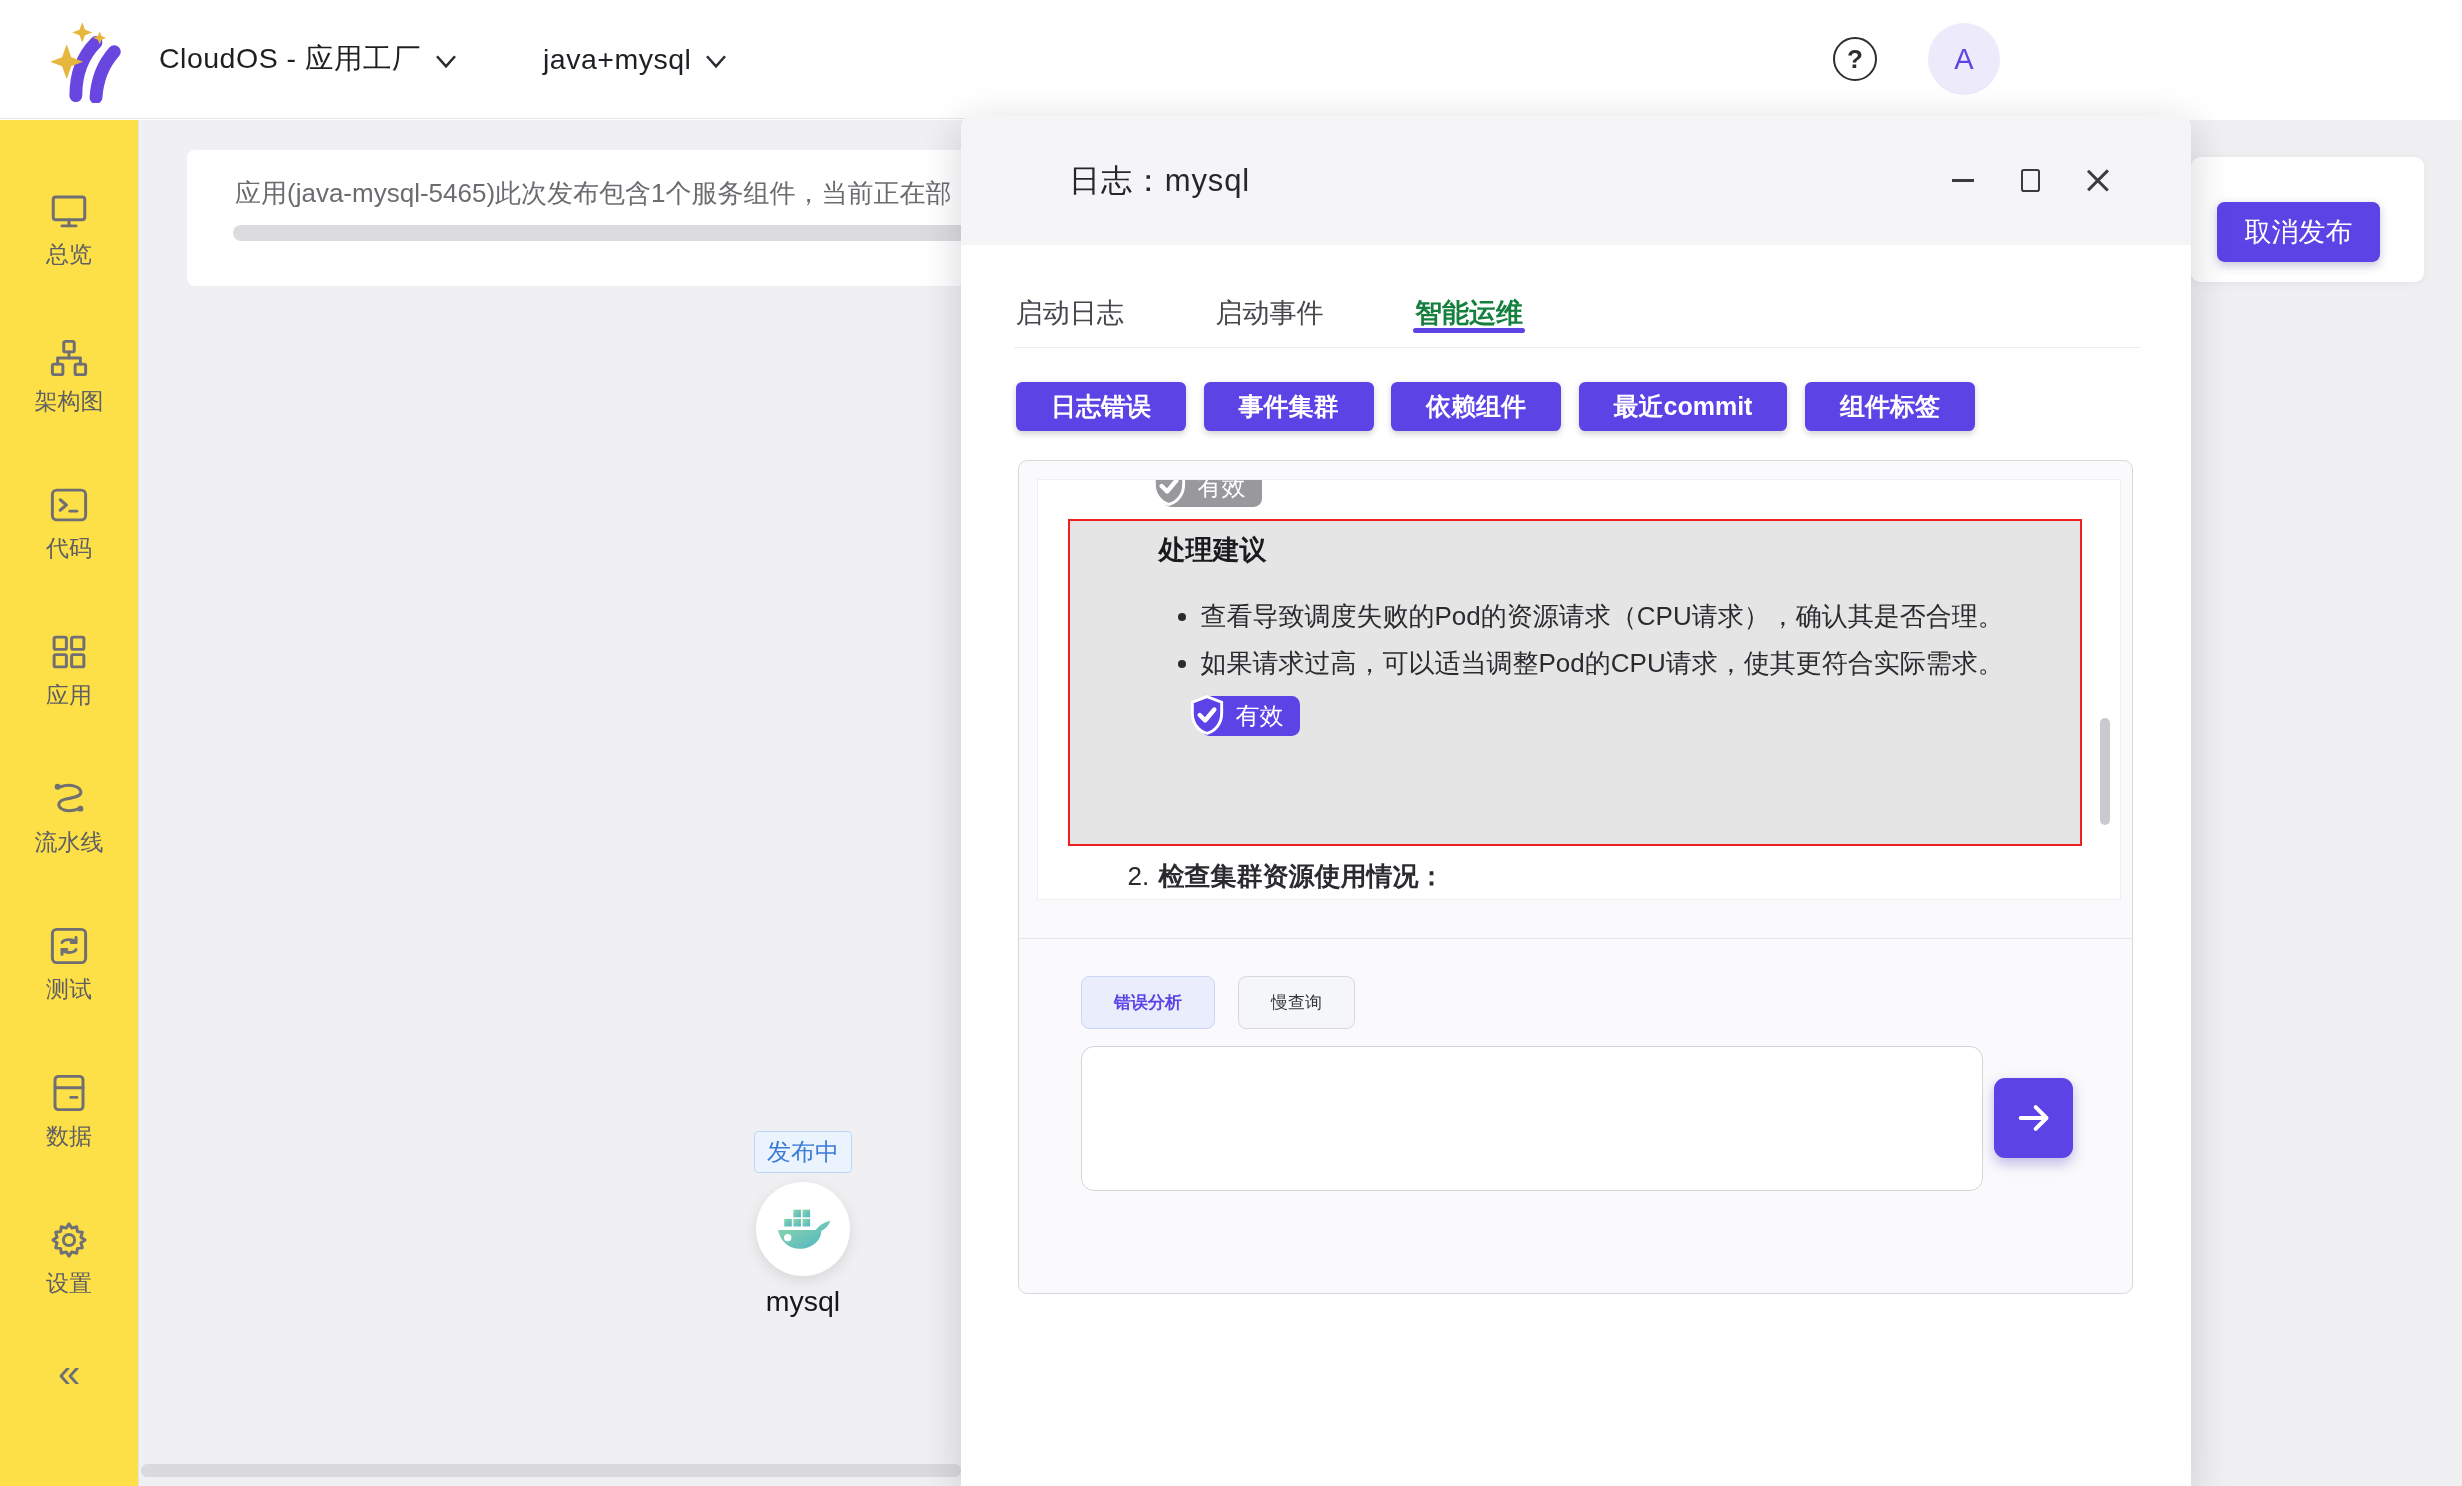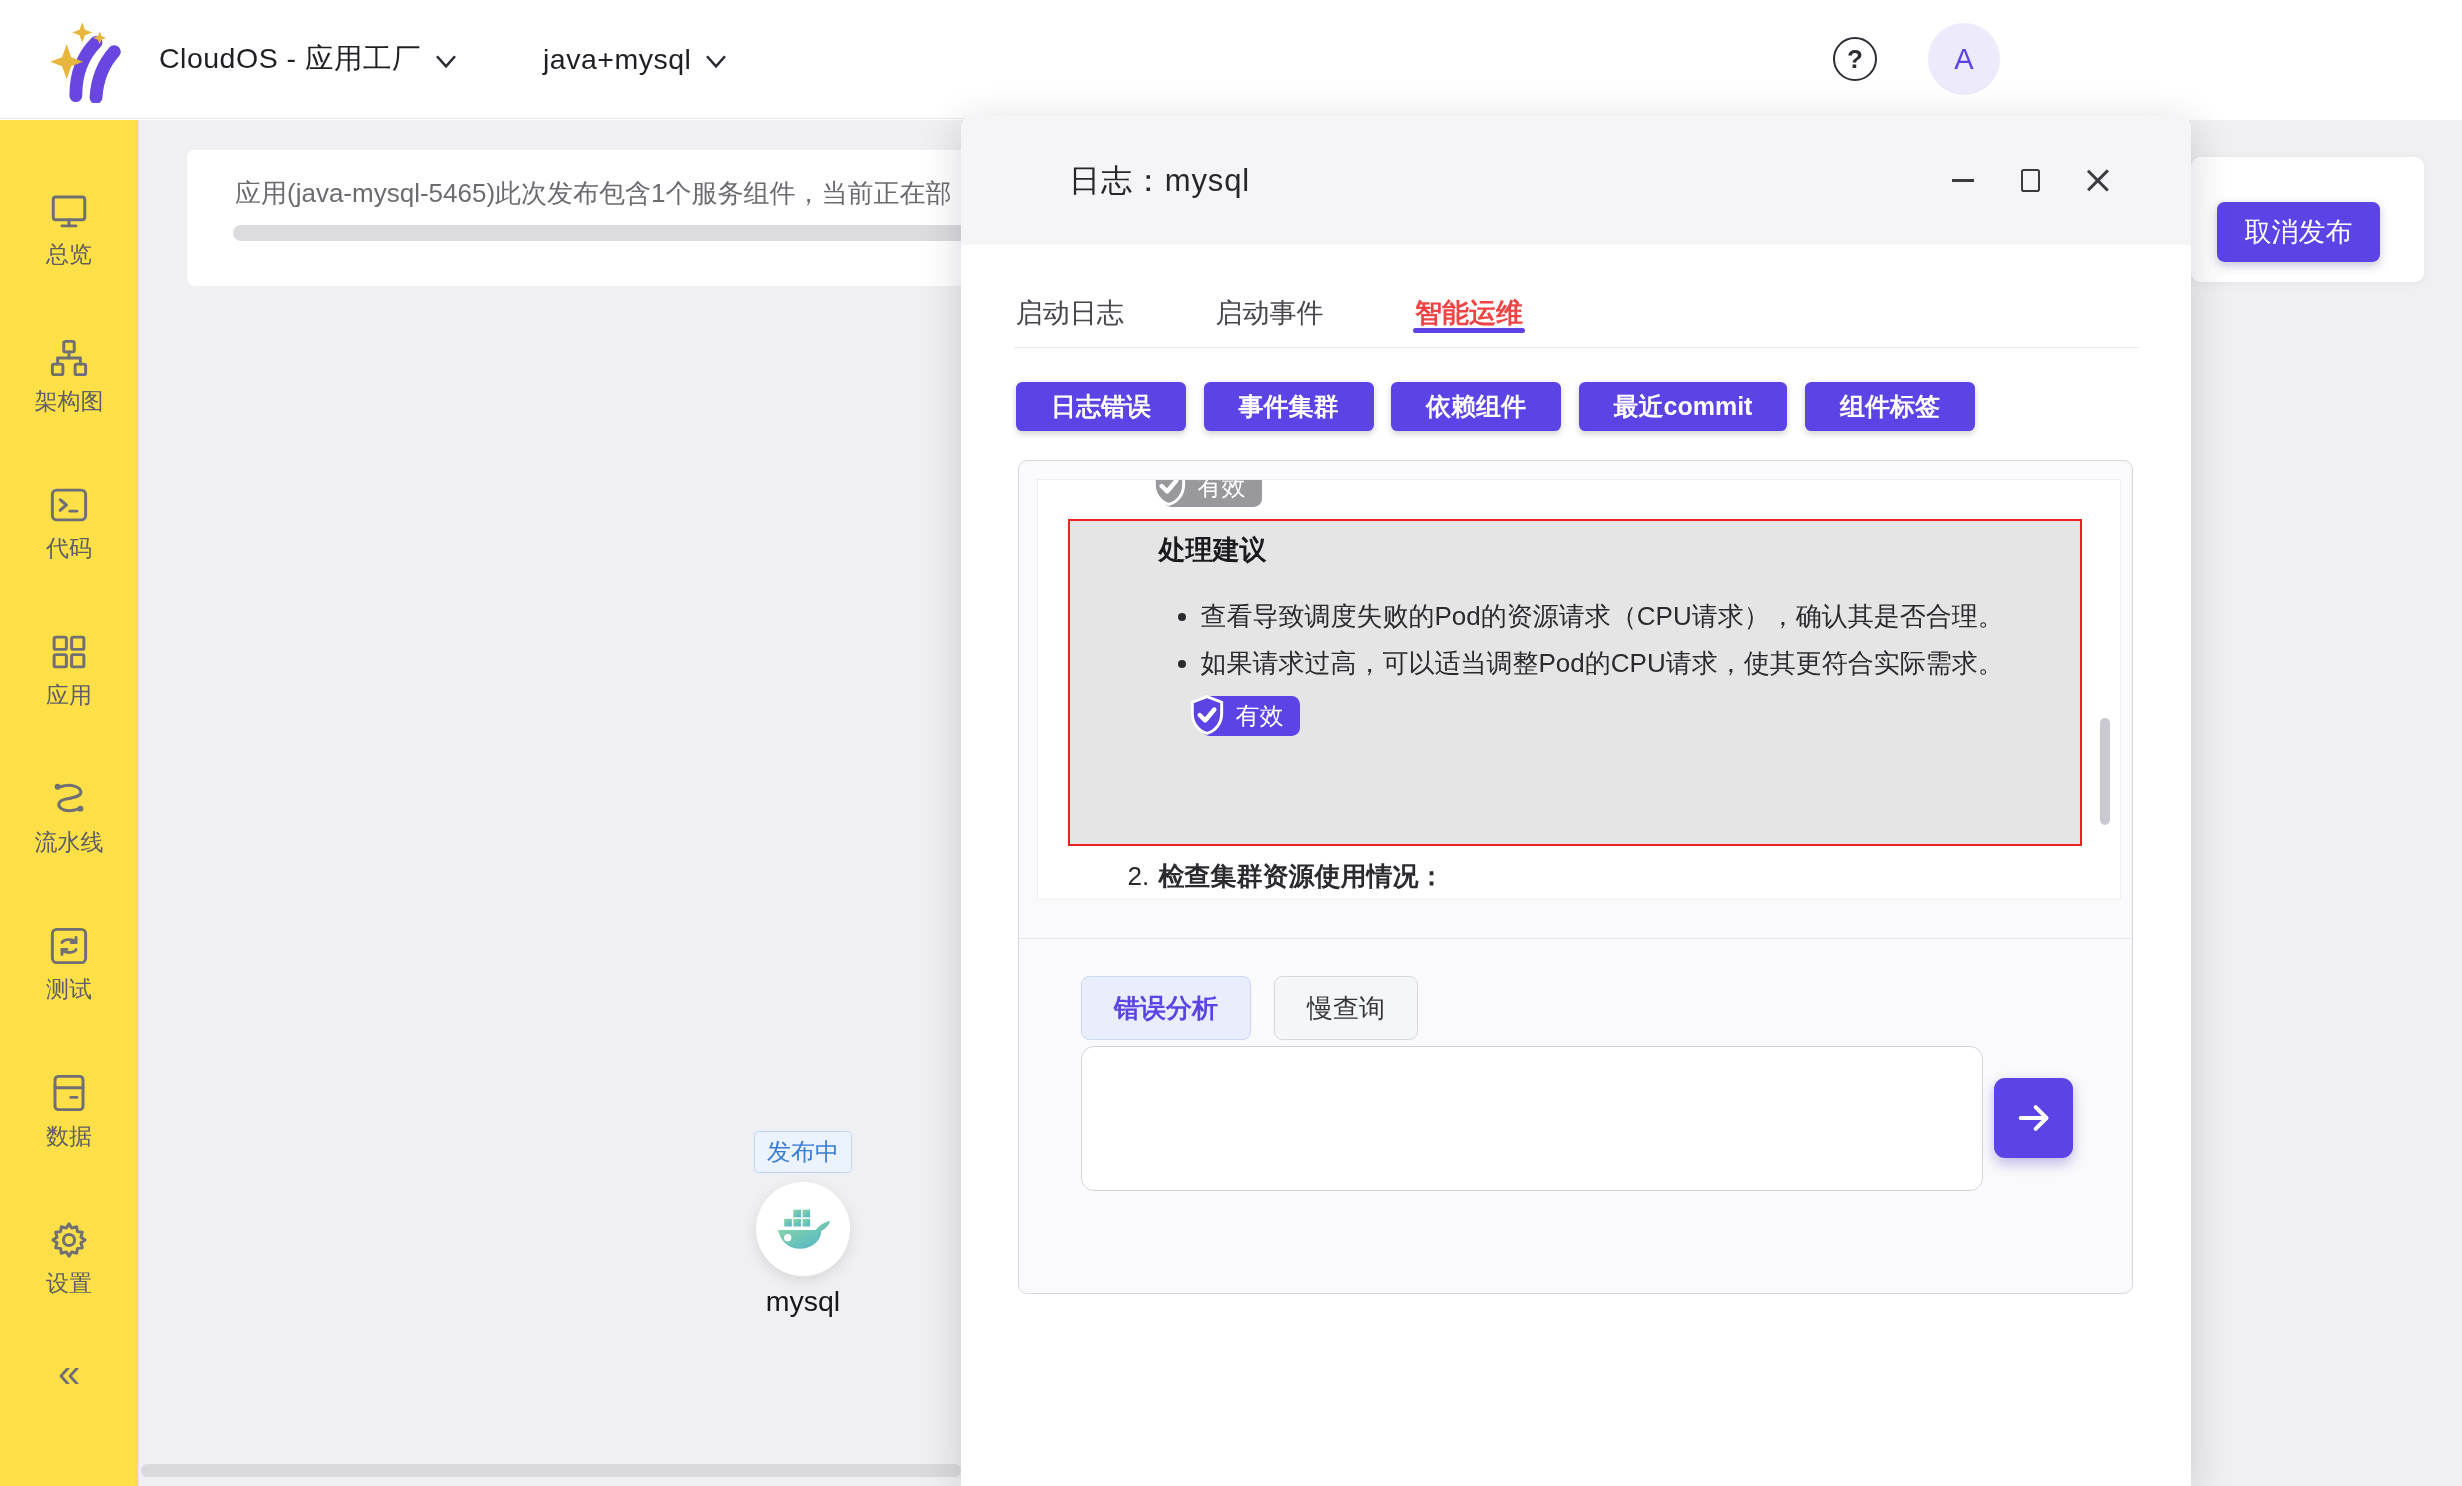--- a/index.html
+++ b/index.html
@@ -62,21 +62,21 @@
   .win-btn { width:27.6px; height:27.6px; display:flex; align-items:center; justify-content:center; cursor:pointer; }
   .icon-min { width:22px; height:2.8px; background:#3a3a41; }
   .icon-max { width:19.3px; height:23px; border:2.8px solid #3a3a41; border-radius:2.8px; }
   .icon-close { position:relative; width:24px; height:24px; }
   .icon-close::before,.icon-close::after { content:""; position:absolute; left:-1.8px; top:10px; width:27.6px; height:2.8px; background:#3a3a41; }
   .icon-close::before { transform:rotate(45deg); } .icon-close::after { transform:rotate(-45deg); }
 
   .tabs { position:absolute; left:53px; top:147px; width:1126px; height:85px; display:flex; gap:88px;
           border-bottom:0.9px solid #ececee;align-items:center; }
   .tab { position:relative; font-size:27px; color:#45454b; padding:16.5px 1.8px 0 1.8px; cursor:pointer; }
-  .tab.active { color:#ef4444; font-weight:700; }
+  .tab.active { color:#15803d; font-weight:700; }
   .tab.active::after { content:""; position:absolute; left:0; right:0; bottom:-1.8px; height:5.5px; border-radius:2.8px; background:#5b43e6; }
 
   .action-row { position:absolute; left:55px; top:266px; display:flex; gap:17.5px; }
   .action-btn { height:49px; padding:0 35px; background:#5b43e6; color:#fff; border:none; border-radius:6.4px;
                 font-size:25px; font-weight:600; font-family:inherit; cursor:pointer; box-shadow:0 2.8px 6.4px rgba(0,0,0,.18); }
 
   .panel { position:absolute; left:57px; top:344px; width:1115px; height:834px; background:#fafafc;
            border:0.9px solid #d8d8dc; border-radius:9.2px; }
   .viewport { position:absolute; left:17.5px; top:17.5px; width:1084px; height:421px; background:#fff;
               border:0.9px solid #efeff2; overflow:hidden; }
@@ -94,21 +94,21 @@
   .reco-item .t { font-weight:700; }
   .reco-bullets { list-style:disc; margin:0 0 11px 42px; }
   .reco-bullets li { font-size:26px; color:#2a2a2f; line-height:43px; margin-bottom:3.7px; }
   .badge-row { margin-left:42px; margin-top:11px; }
   .item2 { position:absolute; left:90px; top:379px; font-size:26px; color:#2a2a2f; white-space:nowrap; }
   .item2 .num { font-weight:400; margin-right:9.2px; } .item2 .t { font-weight:700; }
   .vscroll-thumb { position:absolute; right:22px; top:257px; width:10px; height:107px; background:#c9c9cf; border-radius:5.5px; }
   .panel-divider { position:absolute; left:0; top:477px; width:100%; border-top:0.9px solid #e7e7ea; }
 
   .chip-row { position:absolute; left:62px; top:515px; display:flex; gap:23px; }
-  .chip { height:64px; padding:0 32px; display:flex; align-items:center; border-radius:8.3px; font-size:26px; cursor:pointer; }
+  .chip { height:53px; padding:0 32px; display:flex; align-items:center; border-radius:8.3px; font-size:17px; cursor:pointer; }
   .chip.active { background:#e9edfc; border:0.9px solid #c9d4f8; color:#5b43e6; font-weight:700; }
   .chip.plain { background:#f5f6f8; border:0.9px solid #d8d8dc; color:#35353a; }
   .ask-input { position:absolute; left:62px; top:585px; width:902px; height:145px; border:1.8px solid #d4d4d9; border-radius:13px;
                background:#fff; resize:none; font-family:inherit; font-size:26px; padding:16.5px 22px; color:#333; outline:none; }
   .send-btn { position:absolute; left:975px; top:617px; width:79px; height:80px; background:#5b43e6; border:none;
               border-radius:11px; cursor:pointer; display:flex; align-items:center; justify-content:center;
               box-shadow:0 5.5px 13px rgba(60,40,180,.30); }
 </style>
 </head>
 <body>

